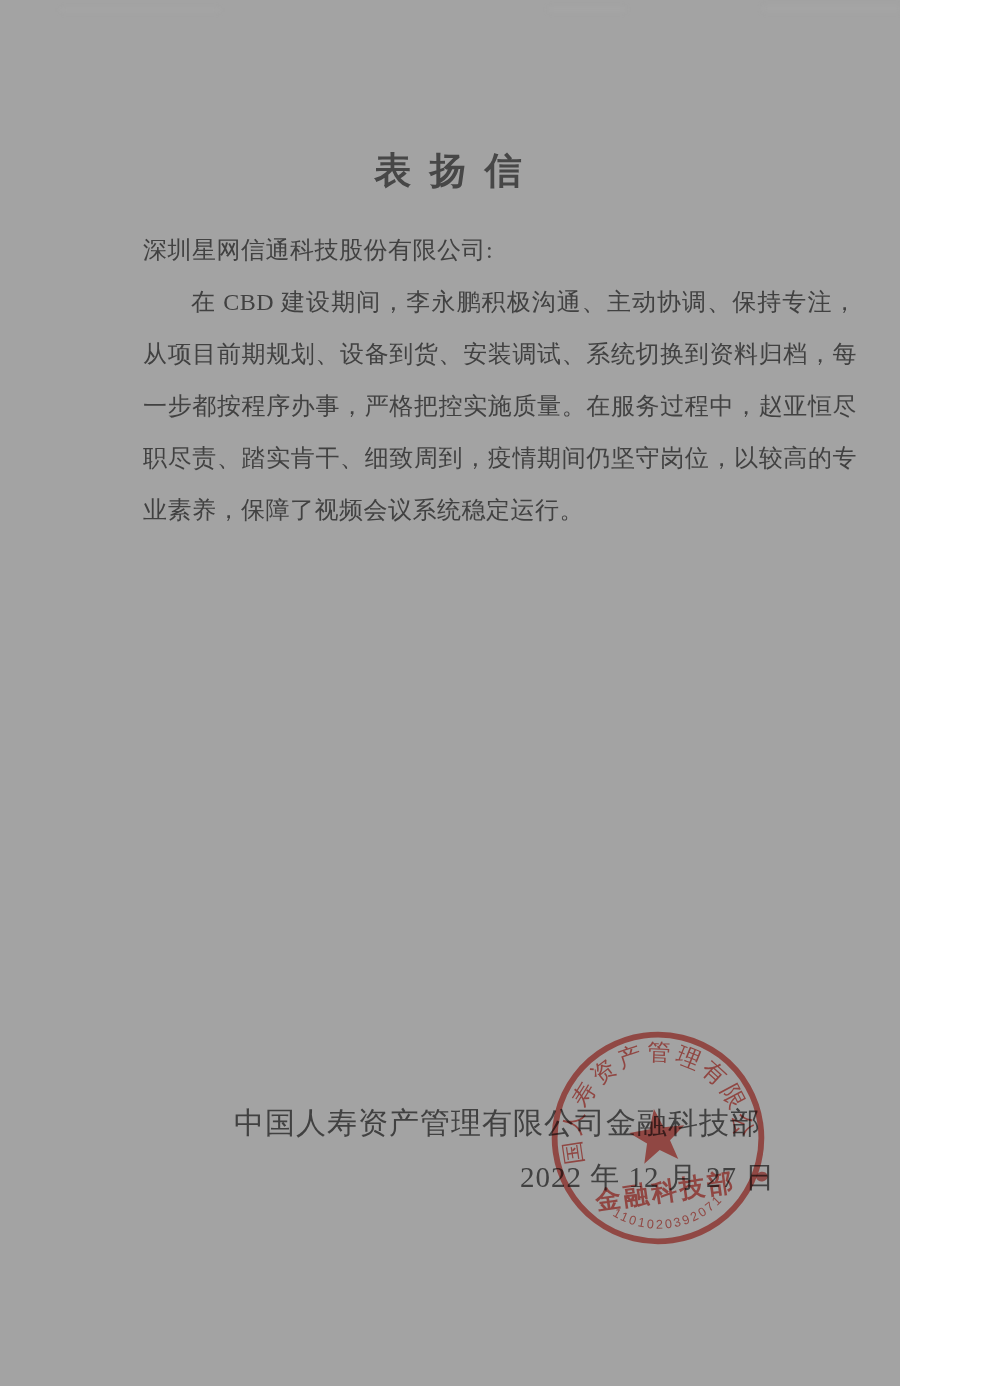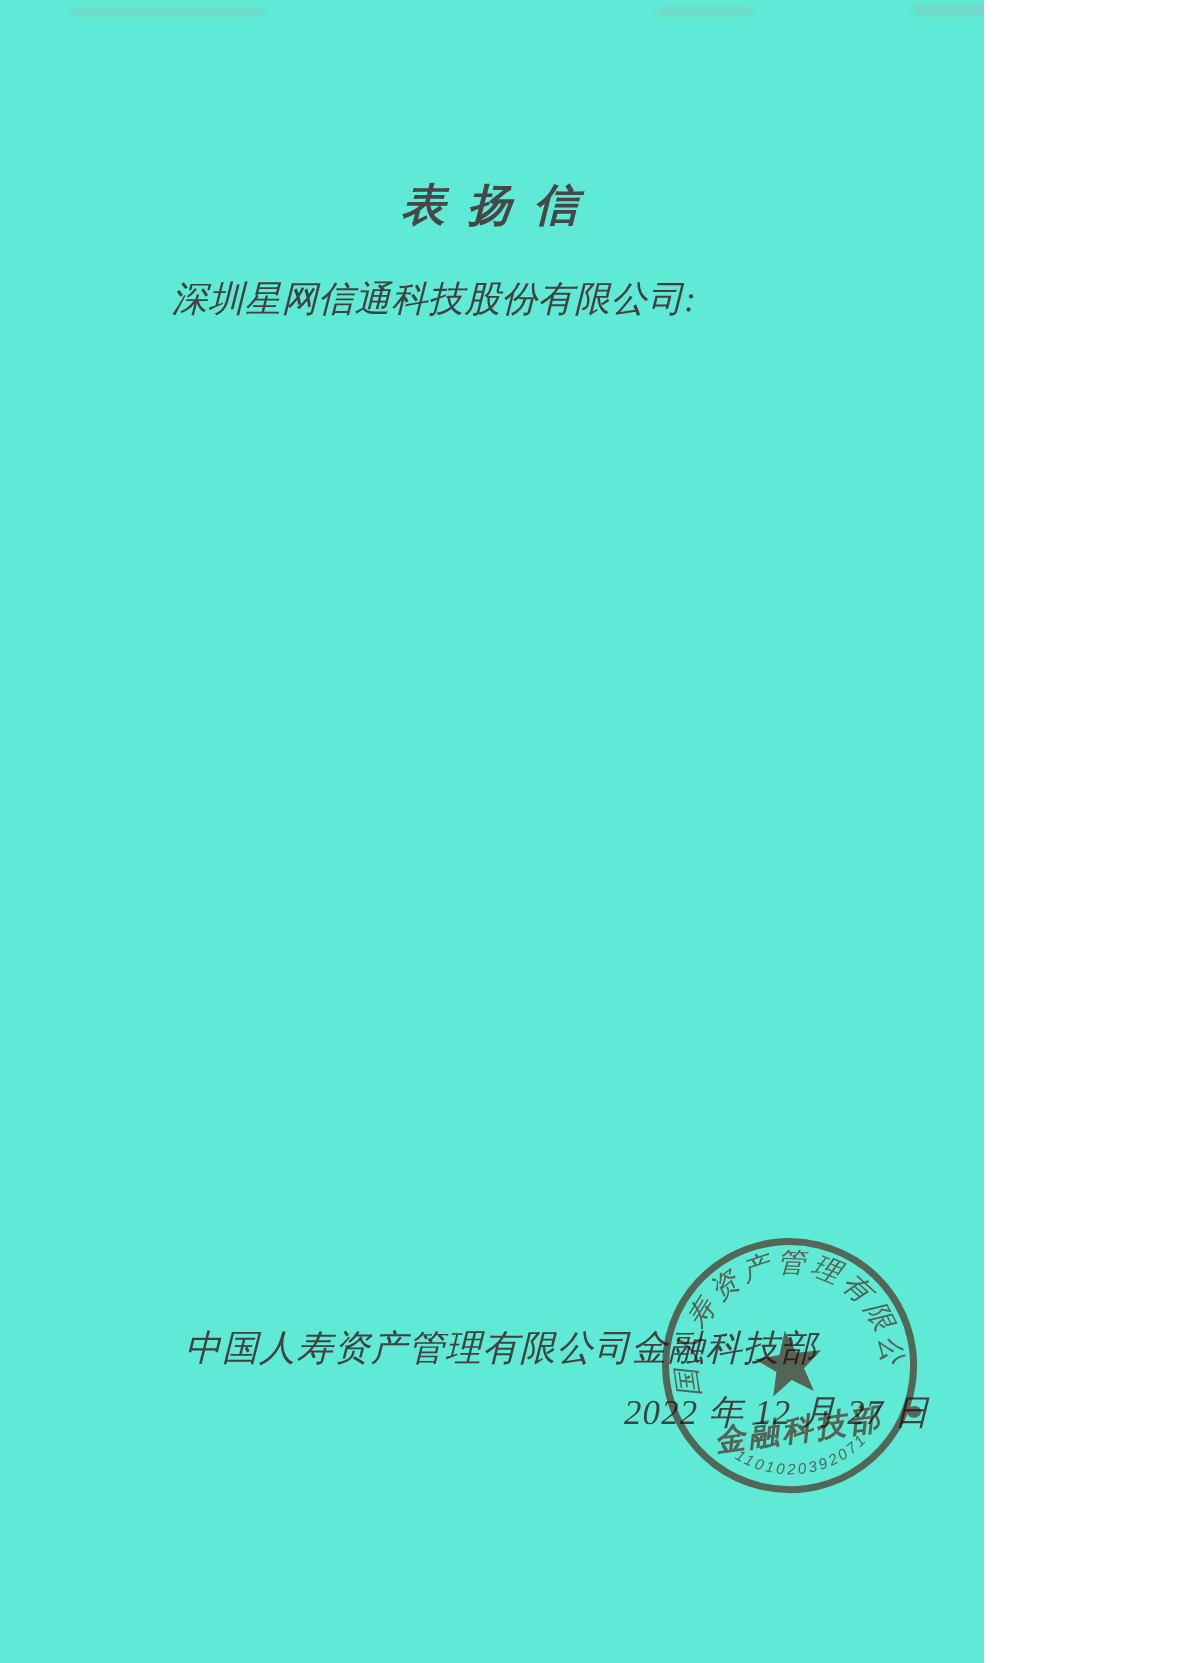--- a/index.html
+++ b/index.html
@@ -1,24 +1,23 @@
 <!DOCTYPE html>
 <html><head>
 <meta charset="utf-8">
 <style>
   html, body { margin: 0; padding: 0; background: #ffffff; }
   .page {
     position: relative;
-    width: 820px;
+    width: 900px;
     height: 1386px;
-    background: #5eead4;
+    background: #a3a3a3;
     overflow: hidden;
     font-family: "Liberation Serif", "DejaVu Serif", serif;
     color: #3e3e3e;
-    font-style: italic;
   }
   
   .scan-artifact {
     position: absolute;
     background: rgba(170,170,170,0.28);
     filter: blur(2px);
     border-radius: 3px;
   }
   .artifact-1 { left: 60px;  top: 7px;  width: 160px; height: 6px; }
   .artifact-2 { left: 548px; top: 6px;  width: 78px;  height: 7px; }
@@ -34,21 +33,21 @@
     font-weight: 600;
     font-size: 37px;
     letter-spacing: 4px;
     color: #474747;
   }
   .letter-body {
     position: absolute;
     top: 224px;
     left: 143px;
     width: 714px;
-    font-size: 30px;
+    font-size: 24px;
     line-height: 52px;
     text-align: justify;
     letter-spacing: 0.5px;
     color: #414141;
   }
   .letter-body p { margin: 0; padding: 0; }
   .paragraph { text-indent: 2em; }
 
   .signature-line {
     position: absolute;
@@ -88,20 +87,21 @@
 <div class="page">
 
   <div class="scan-artifact artifact-1"></div>
   <div class="scan-artifact artifact-2"></div>
   <div class="scan-artifact artifact-3"></div>
 
   <div class="letter-title">表 扬 信</div>
 
   <div class="letter-body">
     <p class="recipient">深圳星网信通科技股份有限公司:</p>
+    <p class="paragraph">在 CBD 建设期间，李永鹏积极沟通、主动协调、保持专注，从项目前期规划、设备到货、安装调试、系统切换到资料归档，每一步都按程序办事，严格把控实施质量。在服务过程中，赵亚恒尽职尽责、踏实肯干、细致周到，疫情期间仍坚守岗位，以较高的专业素养，保障了视频会议系统稳定运行。</p>
   </div>
 
   <div class="signature-line">中国人寿资产管理有限公司金融科技部</div>
   <div class="date-line">2022 年 12 月 27 日</div>
 
   <svg class="company-stamp" viewBox="0 0 240 240" xmlns="http://www.w3.org/2000/svg">
     <defs>
       <path id="arc-top" d="M 44.8 147.4 A 80 80 0 1 1 195.2 147.4" fill="none"></path>
       <path id="arc-bottom" d="M 41.0 165.0 A 89 89 0 0 0 199.0 165.0" fill="none"></path>
     </defs>

